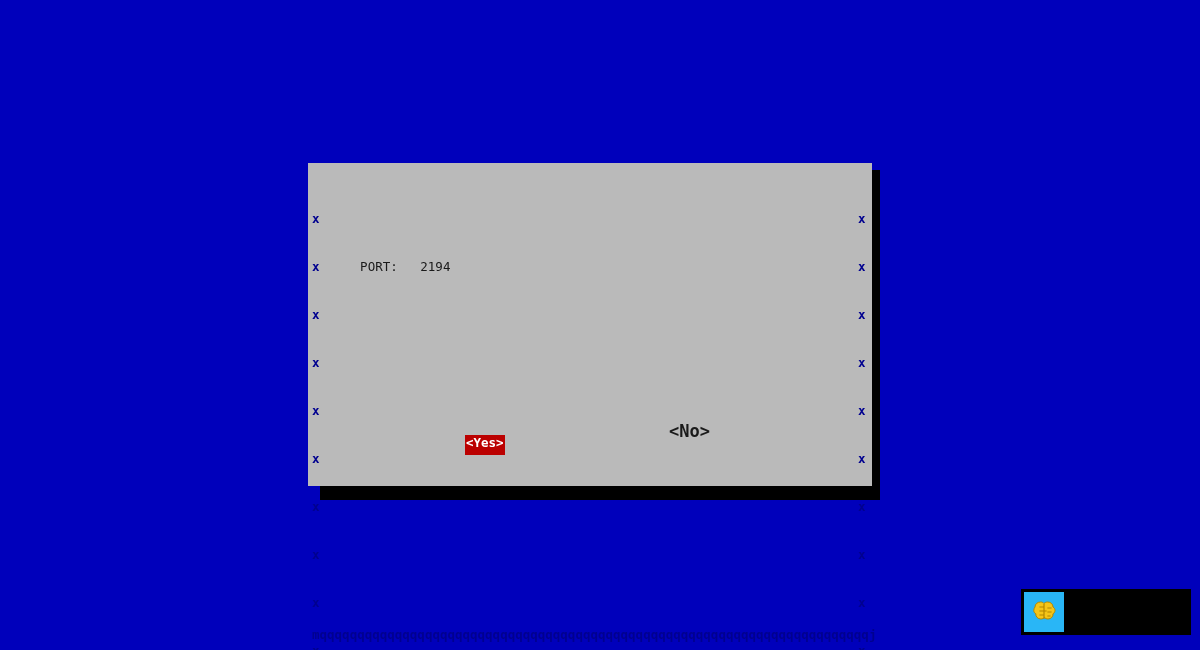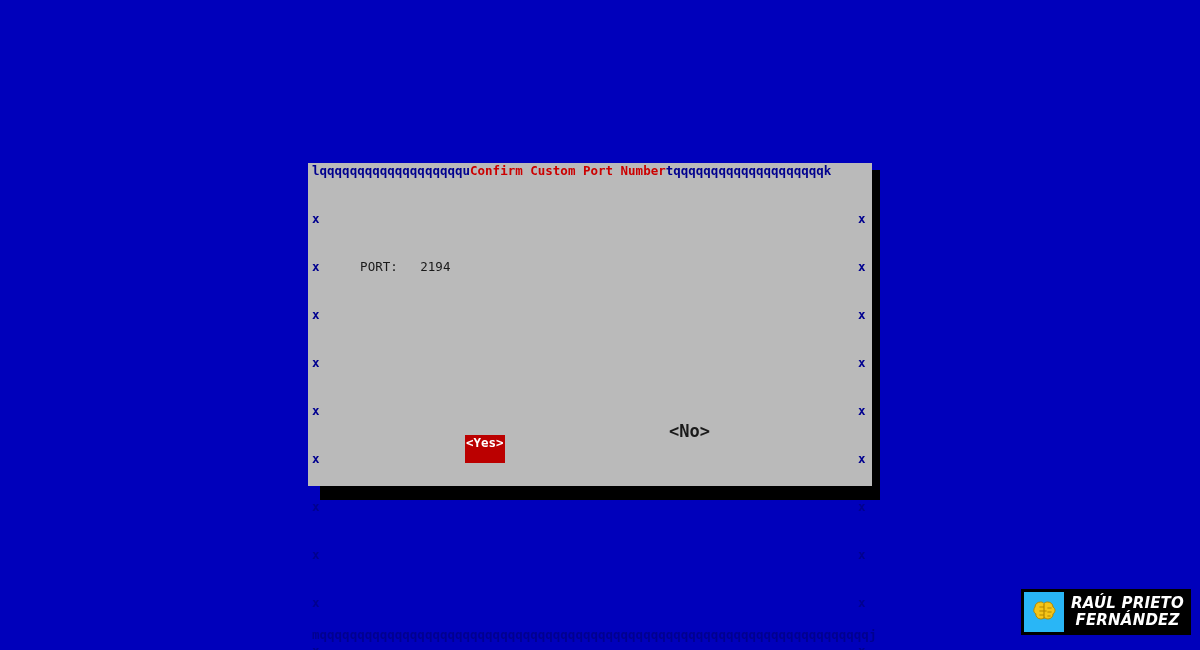--- a/index.html
+++ b/index.html
@@ -115,21 +115,21 @@
     top: 54px;
     left: 22px;
     margin-top: 48px;
   }
 
   
   #btn-yes {
     position: absolute;
     left: 157px;
     top: 278px;
-    height: 28px;
+    height: 20px;
     line-height: 16px;
     font-size: 12.5px;
     background: #bb0000;
     color: #ffffff;
     font-weight: bold;
     padding: 0 1px;
     cursor: pointer;
   }
   #btn-no {
     position: absolute;
@@ -186,21 +186,20 @@
 
 <div id="desktop"></div>
 
 <div id="dialog-shadow"></div>
 
 <div id="dialog">
 
   <div id="dialog-topstrip"></div>
 
   
-  <div class="term-row" id="top-border"><span class="border-glyph">lqqqqqqqqqqqqqqqqqqqu</span><span class="title-text">Confirm Custom Port Number</span><span class="border-glyph">tqqqqqqqqqqqqqqqqqqqqk</span></div>
 
   
   <div id="side-left">
     <span class="side-glyph">x</span>
     <span class="side-glyph">x</span>
     <span class="side-glyph">x</span>
     <span class="side-glyph">x</span>
     <span class="side-glyph">x</span>
     <span class="side-glyph">x</span>
     <span class="side-glyph">x</span>
@@ -251,17 +250,13 @@
 
 </div>
 
 <div id="watermark">
   <div id="watermark-logo">
     <svg width="32" height="32" viewBox="0 0 32 32" aria-hidden="true">
       <path d="M7 11c0-3 2.5-5 5.5-5 1.6 0 2.8.6 3.5 1.5C16.8 6.6 18 6 19.6 6 22.6 6 25 8 25 11c1.4.8 2 2 2 3.4 0 1.5-.8 2.7-2 3.4.2 2.8-2 5.2-5 5.2-1.5 0-2.8-.6-3.6-1.6-.8 1-2.1 1.6-3.6 1.6-3 0-5.2-2.4-5-5.2-1.2-.7-2-1.9-2-3.4C5.8 13 6.4 11.8 7 11z" fill="#f5c518" stroke="#b38600" stroke-width="1"></path>
       <path d="M16 8.5v14M12 11h4M12 15h6M12 19h4M20 12h3M20 16h3M20 20h2" stroke="#b38600" stroke-width="1.2" fill="none" stroke-linecap="square"></path>
     </svg>
   </div>
-  <div id="watermark-names">
-    <div id="watermark-line1">RAÚL PRIETO</div>
-    <div id="watermark-line2">FERNÁNDEZ</div>
-  </div>
 </div>
 
 </body></html>

